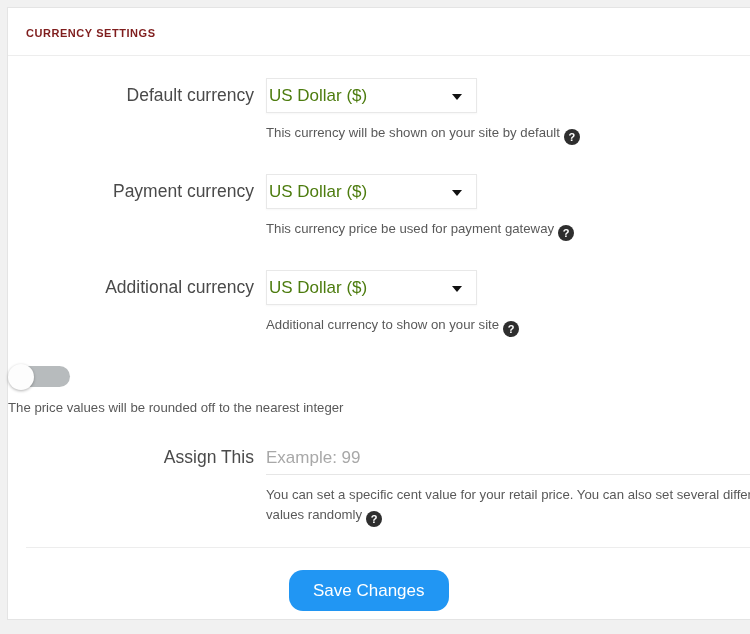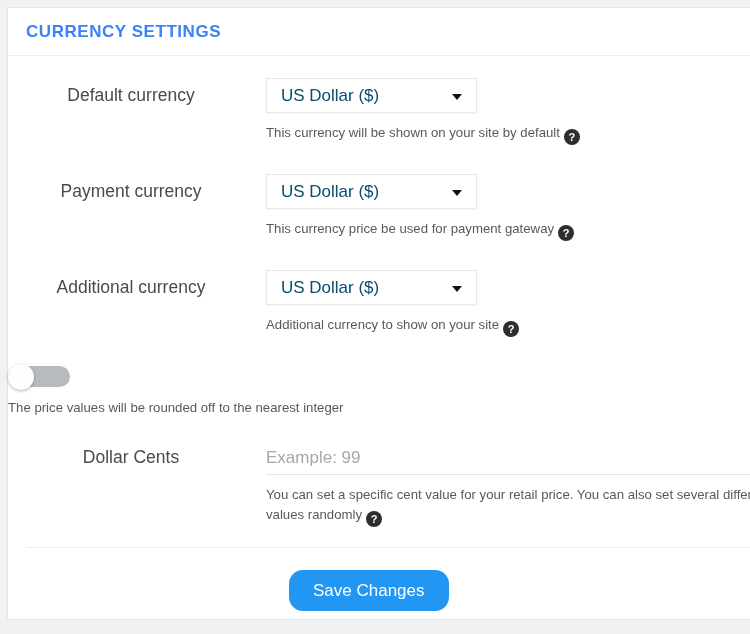--- a/index.html
+++ b/index.html
@@ -28,40 +28,40 @@
   }
 
   .card-header {
     height: 48px;
     line-height: 48px;
     padding: 0 0 0 18px;
     border-bottom: 1px solid #ededed;
     box-sizing: border-box;
   }
   .card-header .title {
-    font-size: 17px;
+    font-size: 11px;
     font-weight: bold;
     letter-spacing: 0.55px;
-    color: #3b82f6;
+    color: #7f1d1d;
     text-transform: uppercase;
   }
 
   .card-body {
     padding: 22px 0 0 0;
   }
 
   
   .form-row {
     display: flex;
     align-items: flex-start;
   }
   .form-label {
     width: 258px;
     min-width: 258px;
-    text-align: center;
+    text-align: right;
     padding-right: 12px;
     box-sizing: border-box;
     font-size: 17.5px;
     color: #4a4a4a;
     font-weight: 400;
   }
   .form-control {
     flex: 1 1 auto;
     min-width: 0;
   }
@@ -71,25 +71,25 @@
     position: relative;
     width: 211px;
     height: 35px;
     background: #fff;
     border: 1px solid #e8e8e8;
     box-sizing: border-box;
     box-shadow: 0 1px 2px rgba(0,0,0,0.035);
   }
   .select-wrap .select-value {
     position: absolute;
-    left: 14px;
+    left: 2px;
     top: 0;
     line-height: 33px;
     font-size: 17px;
-    color: #0c4a6e;
+    color: #4d7c0f;
     white-space: nowrap;
   }
   .caret-icon {
     position: absolute;
     right: 14px;
     top: 15px;
     width: 0;
     height: 0;
     border-left: 5px solid transparent;
     border-right: 5px solid transparent;
@@ -249,21 +249,21 @@
           <span class="knob"></span>
         </div>
         <div style="height:10px;"></div>
         <div class="help-text">The price values will be rounded off to the nearest integer</div>
       </div>
     </div>
 
     <div style="height:26px;"></div>
 
     <div class="form-row">
-      <div class="form-label" style="padding-top:3px;">Dollar Cents</div>
+      <div class="form-label" style="padding-top:3px;">Assign This</div>
       <div class="form-control">
         <input class="line-input" type="text" placeholder="Example: 99" value="" style="">
         <div style="height:10px;"></div>
         <div class="help-text wrap"><span>You can set a specific cent value for your retail price. You can also set several different values, and the Plugin will apply these values randomly</span><span class="help-icon">?</span></div>
       </div>
     </div>
 
     <div style="height:20px;"></div>
     <div class="divider"></div>
 

